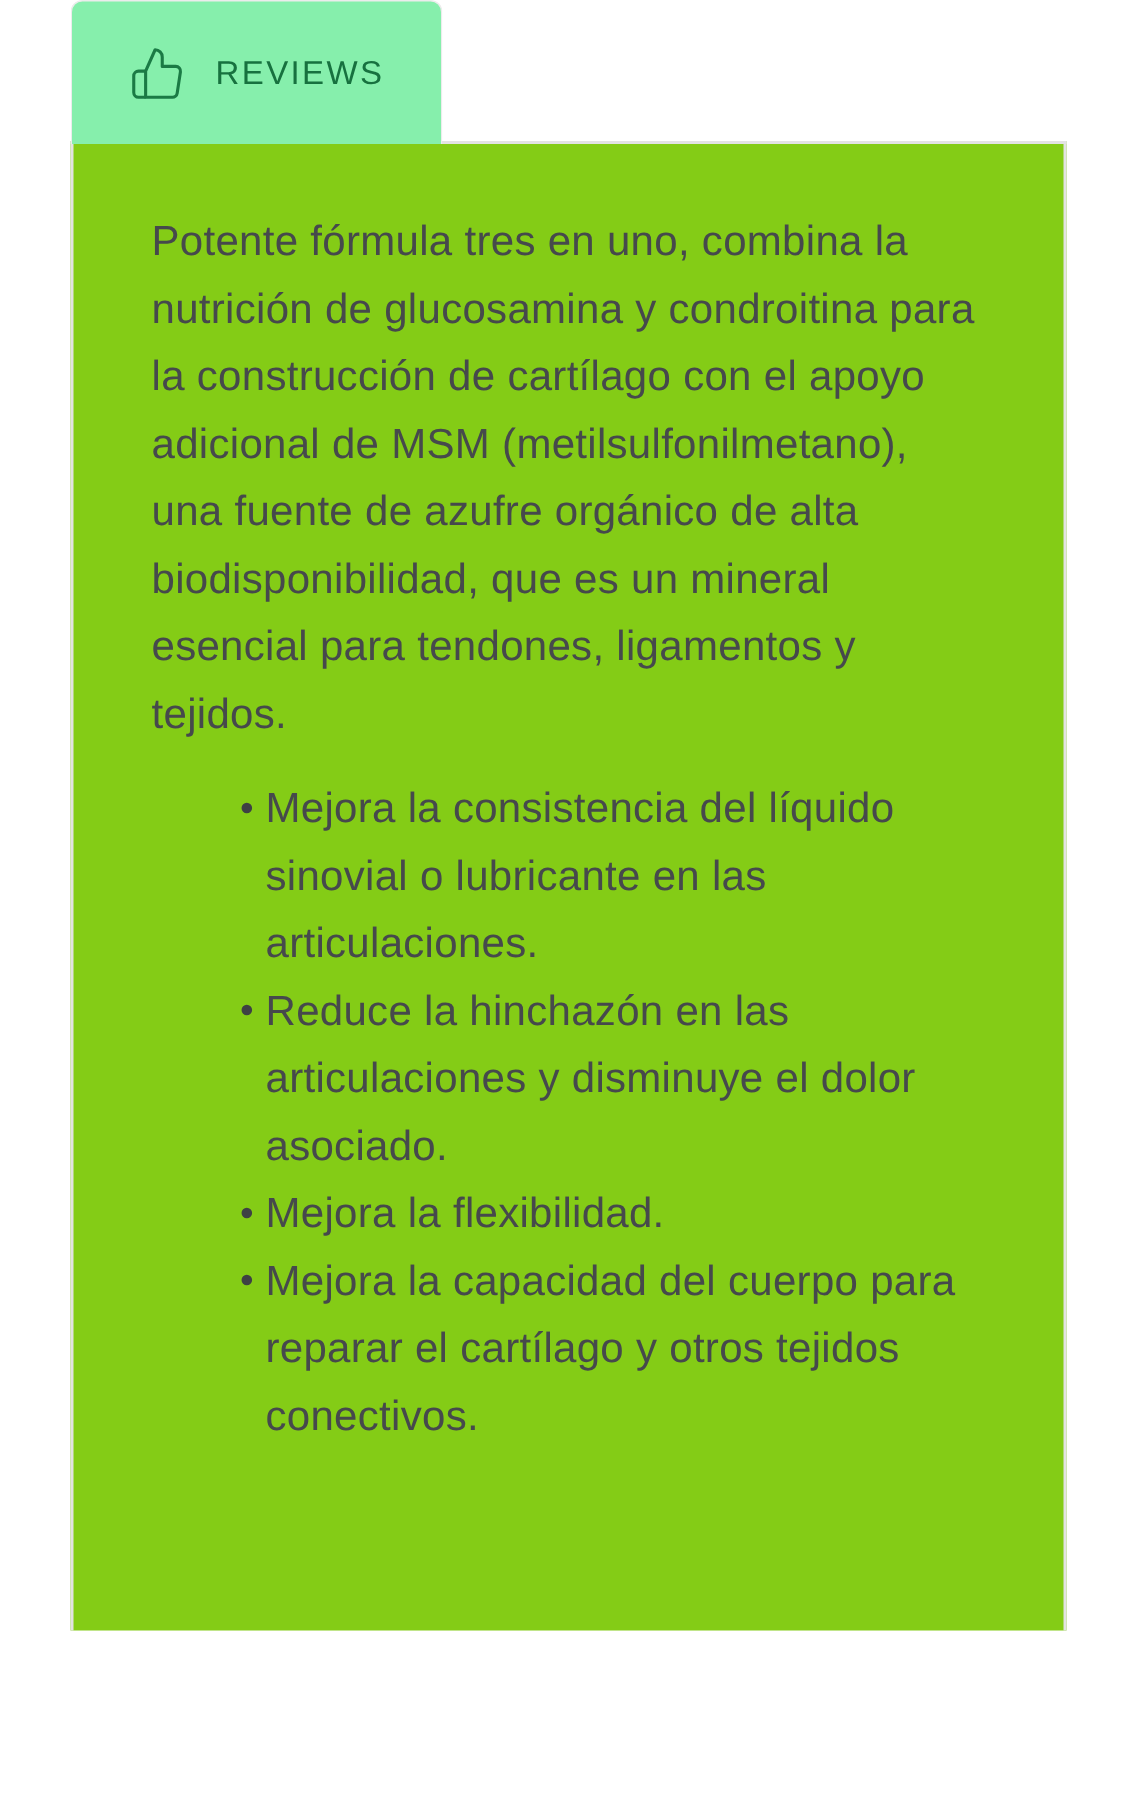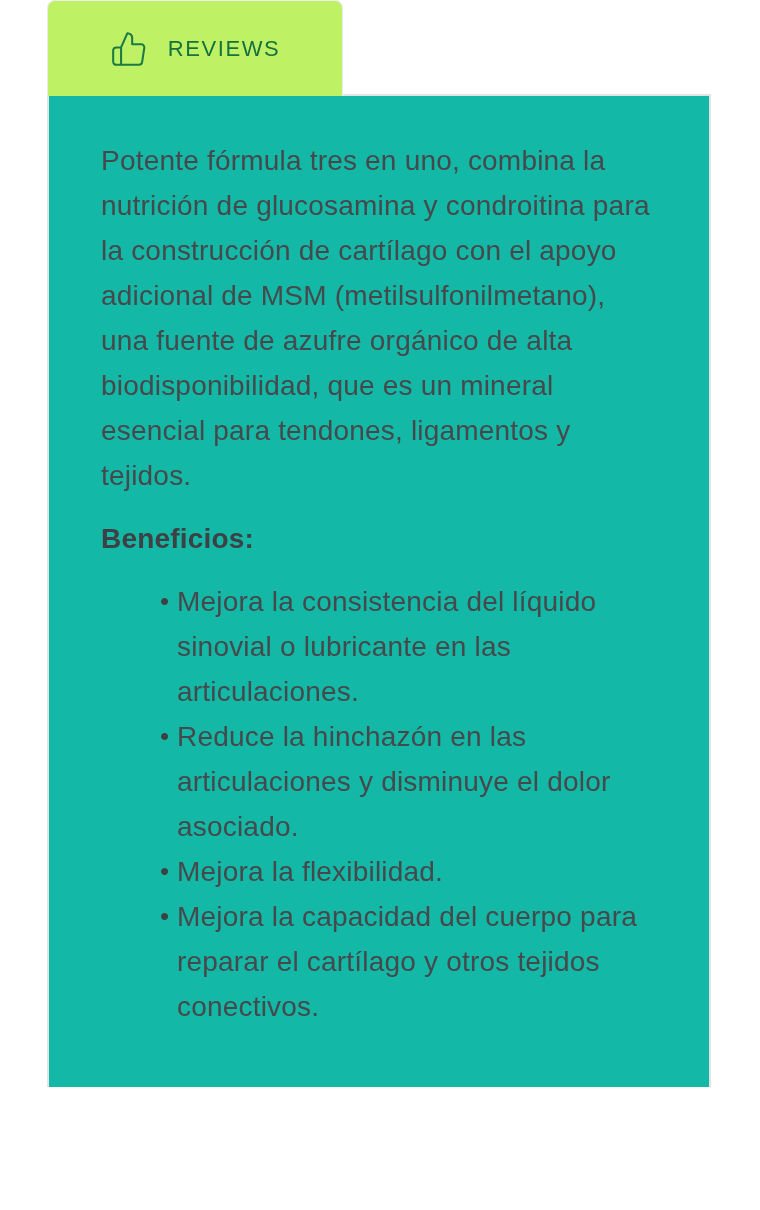--- a/index.html
+++ b/index.html
@@ -16,38 +16,38 @@
     margin:27px 0 3px 46px;
     width:368px;height:93px;
     background:#ffffff;
     border:1px solid #e3e3e3;
     border-bottom:none;
     border-top:4px solid #27875a;
     border-radius:8px 8px 0 0;
   }
   .tab-reviews{
     margin-left:47px;
-    width:296px;height:96px;
-    background:#bef264;
+    width:248px;height:96px;
+    background:#86efac;
     border:1px solid #ececec;
     border-bottom:none;
     border-radius:8px 8px 0 0;
     position:relative;z-index:2;margin-bottom:-2px;
   }
   .tab-label{
     font-size:22px;letter-spacing:1.6px;color:#5d6062;white-space:nowrap;
   }
   .tab-reviews .tab-label{color:#17713f;}
   .icon{display:inline-flex;align-items:center;}
   .panel{
     position:relative;z-index:1;
     margin-left:47px;
     width:664px;height:993px;
     box-sizing:border-box;
-    background:#14b8a6;
+    background:#84cc16;
     border:2px solid #e3e3e3;
     border-bottom:none;
     padding:42px 50px 0 52px;
     overflow:hidden;
   }
   .intro{
     margin:0 0 18px 0;
     font-size:28px;line-height:45px;letter-spacing:.2px;
     color:#46494c;
   }
@@ -81,21 +81,20 @@
       <svg width="38" height="38" viewBox="0 0 24 24" fill="none" stroke="#1b7a45" stroke-width="1.3" stroke-linejoin="round">
         <path d="M14 9V5a3 3 0 0 0-3-3l-4 9v11h11.28a2 2 0 0 0 2-1.7l1.38-9a2 2 0 0 0-2-2.3z"></path>
         <path d="M7 22H4a2 2 0 0 1-2-2v-7a2 2 0 0 1 2-2h3"></path>
       </svg>
     </span>
     <span class="tab-label">REVIEWS</span>
   </div>
 
   <section class="panel">
     <p class="intro">Potente fórmula tres en uno, combina la nutrición de glucosamina y condroitina para la construcción de cartílago con el apoyo adicional de MSM (metilsulfonilmetano), una fuente de azufre orgánico de alta biodisponibilidad, que es un mineral esencial para tendones, ligamentos y tejidos.</p>
-    <p class="benefits-heading">Beneficios:</p>
     <ul class="benefits">
       <li>Mejora la consistencia del líquido sinovial o lubricante en las articulaciones.</li>
       <li>Reduce la hinchazón en las articulaciones y disminuye el dolor asociado.</li>
       <li>Mejora la flexibilidad.</li>
       <li>Mejora la capacidad del cuerpo para reparar el cartílago y otros tejidos conectivos.</li>
     </ul>
   </section>
 
 </div>
 

